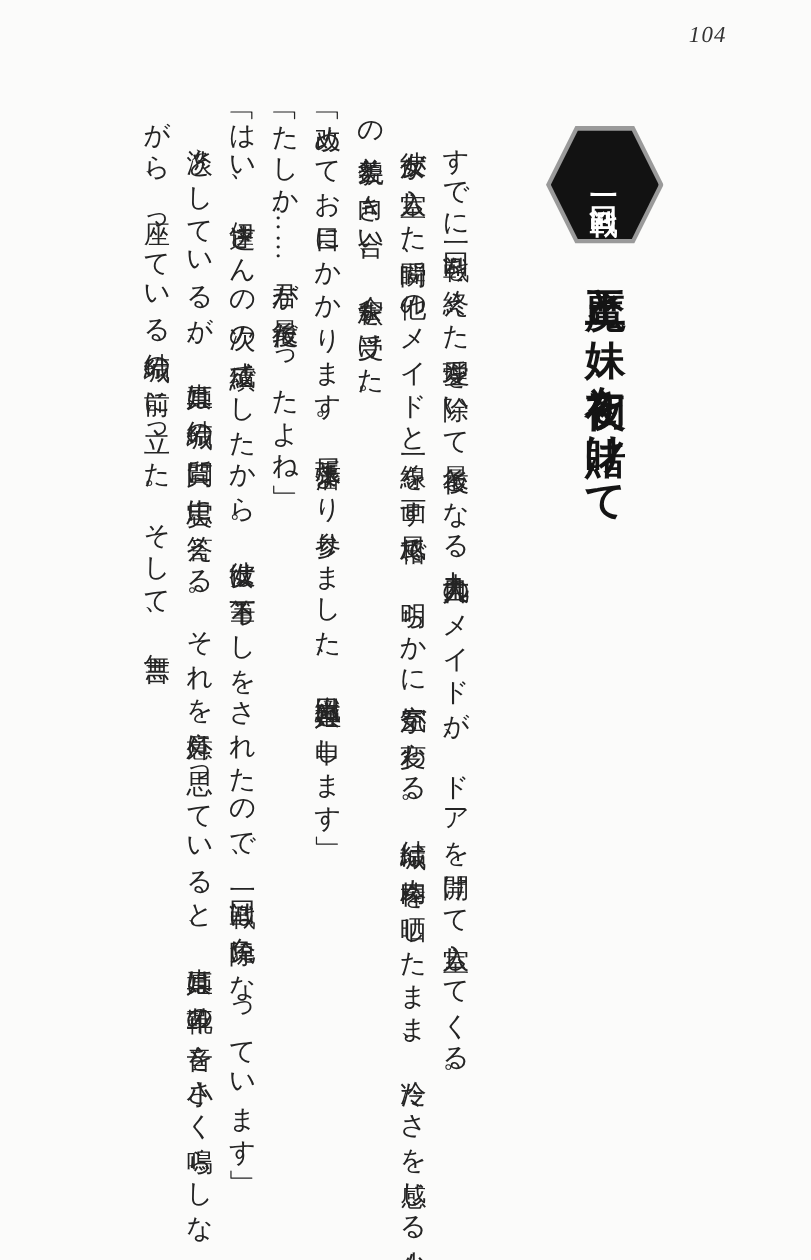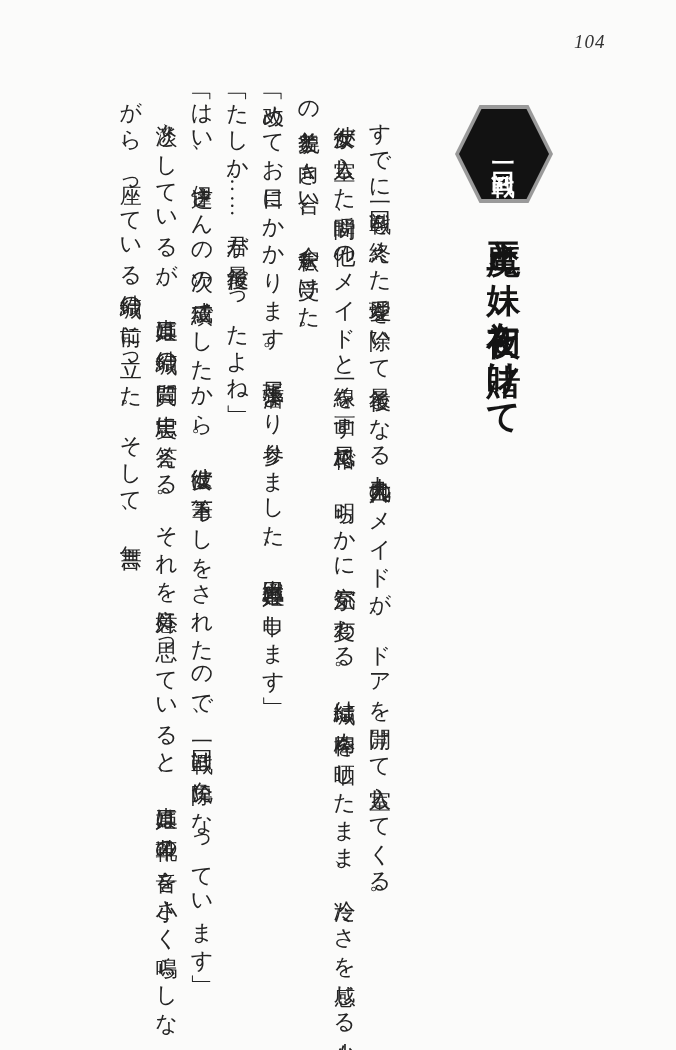--- a/index.html
+++ b/index.html
@@ -5,21 +5,21 @@
   html,body { margin:0; padding:0; }
   .page {
     position:relative;
     width:676px; height:1050px;
     background:var(--bg,#fbfbfa);
     font-family:"Liberation Serif","DejaVu Serif",serif;
     overflow:hidden;
   }
   .page-number {
     position:absolute;
-    top:31px; left:574px;
+    top:19px; left:574px;
     font-size:19px;
     font-style:italic;
     letter-spacing:1px;
     color:#333;
   }
   .chapter-header {
     position:absolute;
     top:103px; left:450px; width:108px;
     display:flex; flex-direction:column; align-items:center;
   }

